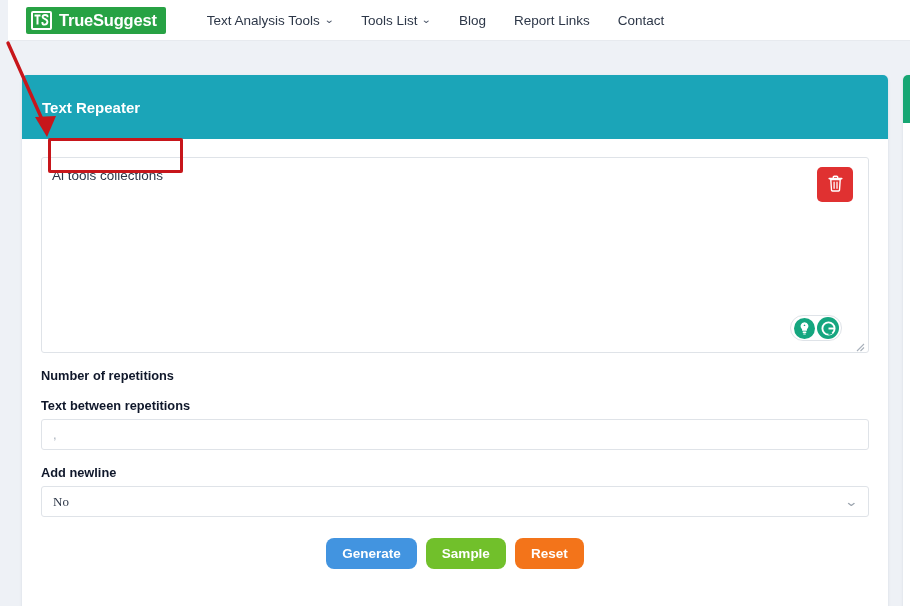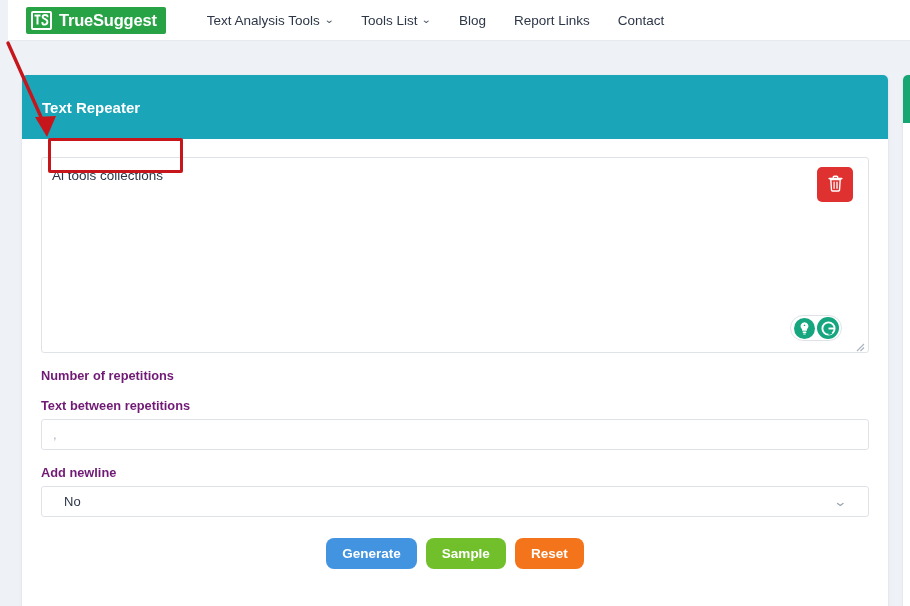--- a/index.html
+++ b/index.html
@@ -145,21 +145,21 @@
     position: absolute;
     right: 4px; bottom: 3px;
     width: 12px; height: 12px;
     pointer-events: none;
   }
 
   
   .field-label {
     font-size: 12.8px;
     font-weight: bold;
-    color: #701a75;
+    color: #0f172a;
     margin: 15px 0 6px 0;
   }
   .text-input {
     width: 828px; height: 31px;
     border: 1px solid #dfe3e8;
     border-radius: 3px;
     background: #ffffff;
     font-size: 13px;
     color: #2d3748;
     padding: 0 11px;
@@ -172,25 +172,26 @@
     border-color: #9dbbe0;
     box-shadow: 0 0 0 3px rgba(120,165,220,.26);
   }
   .select {
     width: 828px; height: 31px;
     border: 1px solid #dfe3e8;
     border-radius: 3px;
     background: #ffffff;
     font-size: 13px;
     color: #2d3748;
-    padding: 0 22px;
+    padding: 0 11px;
     display: flex; align-items: center;
     justify-content: space-between;
     cursor: pointer;
     user-select: none;
+    font-family: Liberation Serif, serif;
   }
   .select .sel-caret { color: #9aa3ad; font-size: 13px; transform: scaleX(1.3); }
 
   
   .btn-row {
     display: flex; justify-content: center;
     gap: 9px;
     margin-top: 21px;
   }
   .btn {

